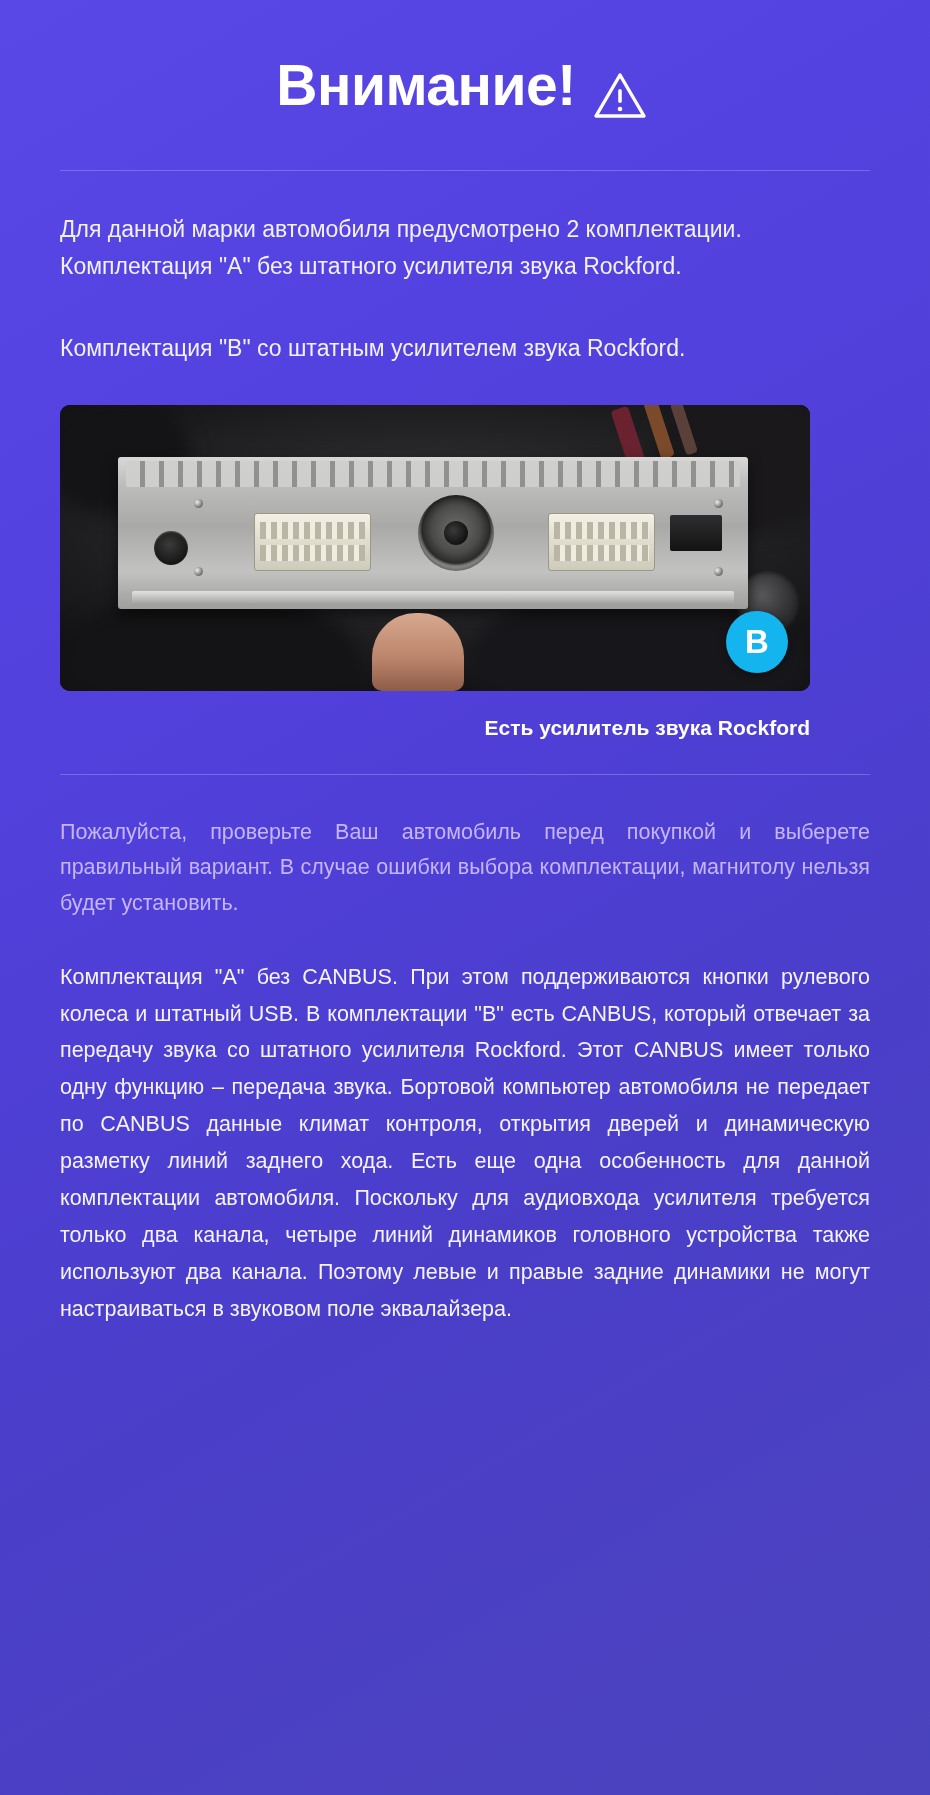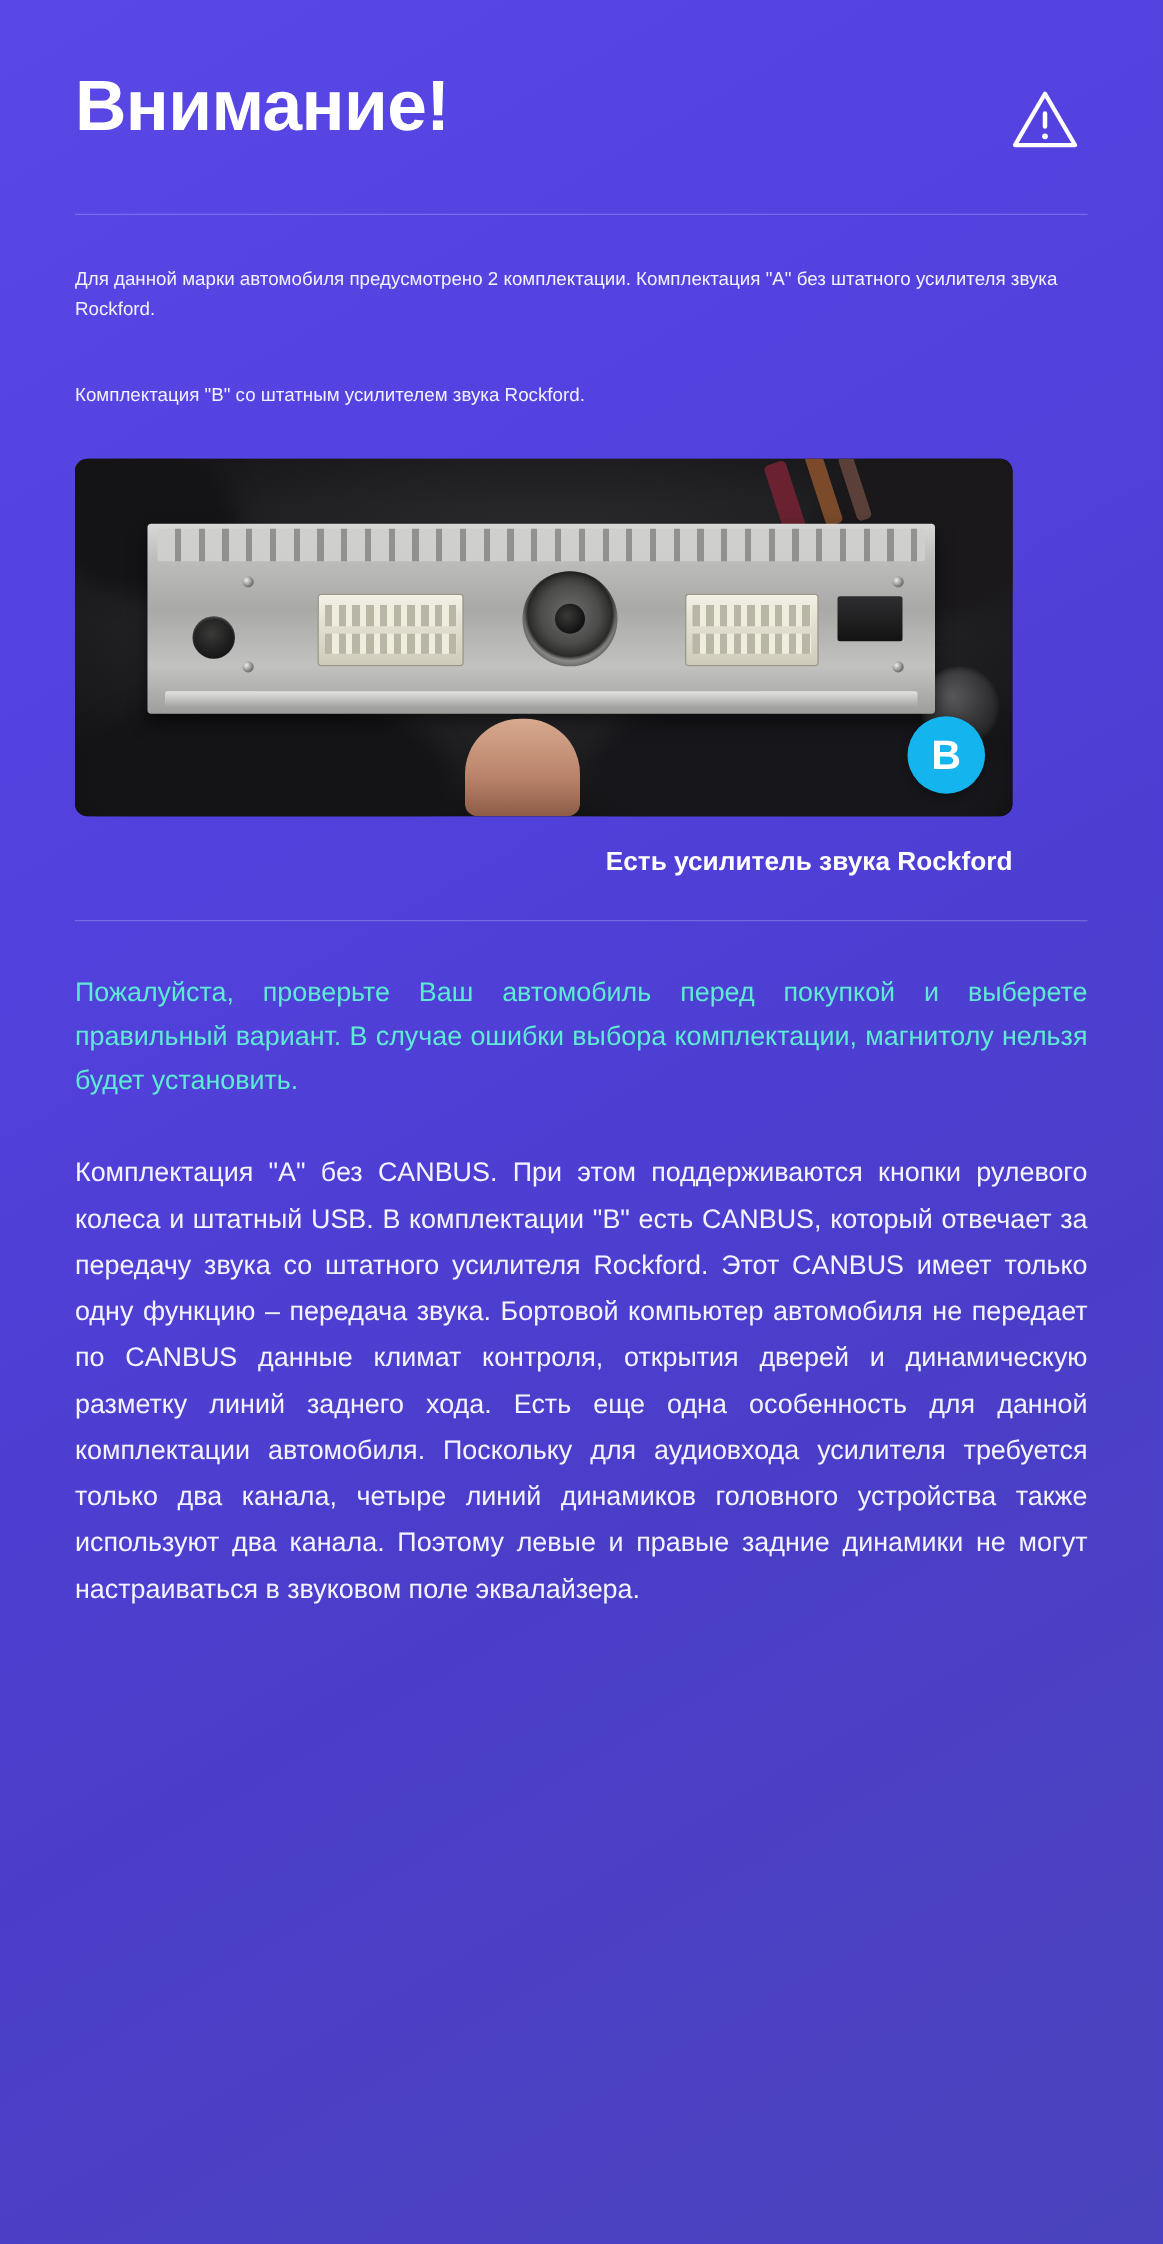--- a/index.html
+++ b/index.html
@@ -19,21 +19,21 @@
   .page {
     box-sizing: border-box;
     width: 930px;
     padding: 46px 60px 60px 60px;
   }
 
   
   .header {
     display: flex;
     align-items: flex-start;
-    justify-content: space-between;
+    justify-content: center;
     padding-top: 10px;
     gap: 16px;
   }
   .title {
     font-size: 57px;
     line-height: 1.05;
     font-weight: bold;
     letter-spacing: -0.5px;
     margin: 0;
     color: #ffffff;
@@ -49,21 +49,21 @@
     background: rgba(255,255,255,0.22);
     margin: 44px 0 0 0;
   }
 
   
   .intro {
     margin-top: 40px;
   }
   .intro p {
     margin: 0;
-    font-size: 15px;
+    font-size: 23px;
     line-height: 1.63;
     color: #f2f1ff;
     font-weight: 500;
   }
   .intro .gap {
     height: 44px;
   }
 
   
   .photo-wrap {
@@ -253,21 +253,21 @@
     height: 1px;
     background: rgba(255,255,255,0.22);
     margin-top: 34px;
   }
 
   
   .note {
     margin-top: 40px;
     font-size: 21.5px;
     line-height: 1.63;
-    color: #5eead4;
+    color: #c4b5fd;
     font-weight: 500;
     text-align: justify;
   }
 
   .body-text {
     margin-top: 38px;
     font-size: 21.5px;
     line-height: 1.72;
     color: #f4f3ff;
     font-weight: 500;

